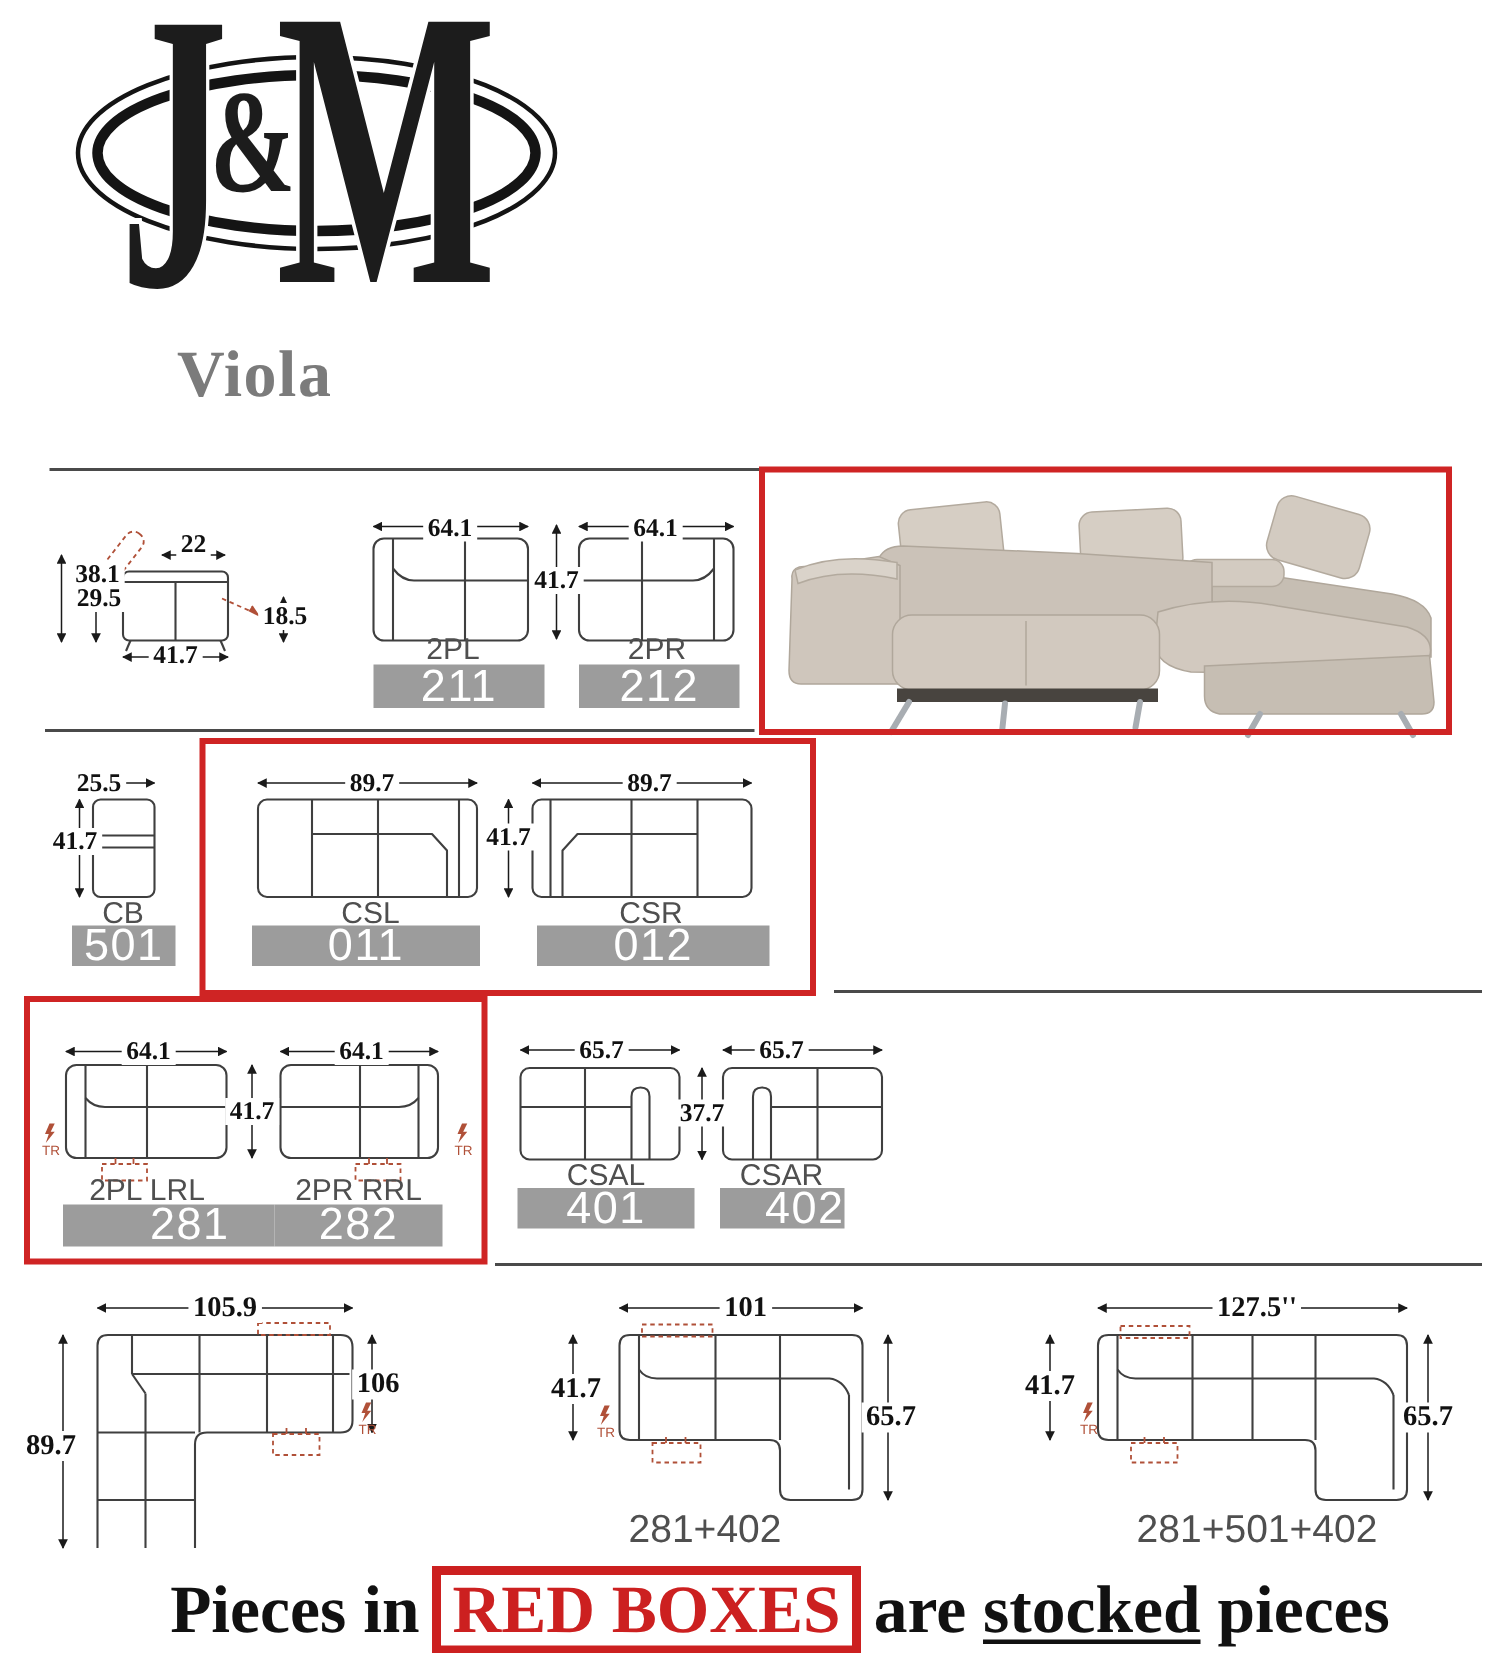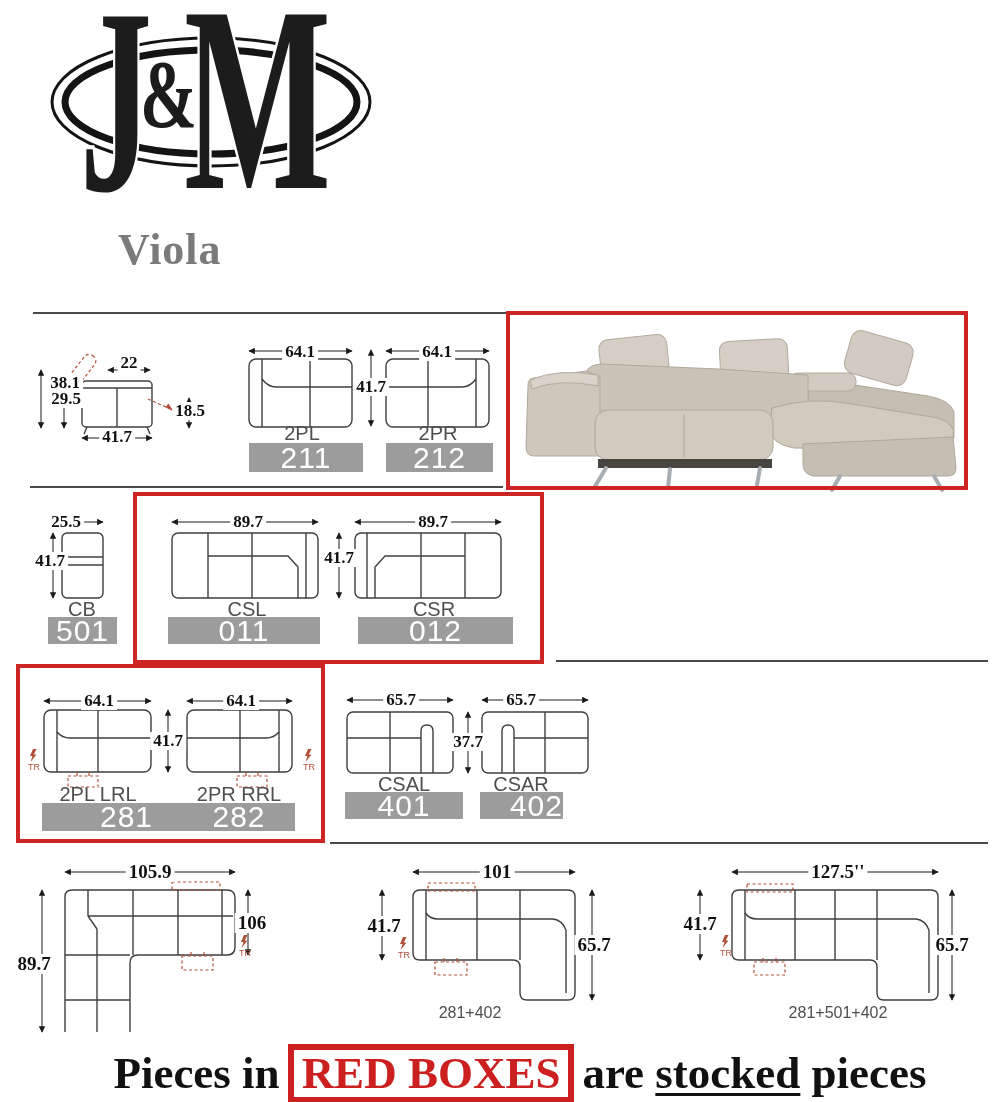--- a/index.html
+++ b/index.html
@@ -7,21 +7,21 @@
         font-family:"Liberation Sans",sans-serif;}
   #bg{position:absolute;left:0;top:0;}
   .dim{position:absolute;transform:translateX(-50%);font-family:"Liberation Serif",serif;
        font-weight:bold;font-size:17px;color:#111;background:#fff;padding:0 3px;
        white-space:nowrap;line-height:1.05;}
   .dim.big{font-size:19px;}
   .plabel{position:absolute;transform:translateX(-50%);font-size:20px;color:#4f4f4f;
        white-space:nowrap;line-height:1;}
   .bar{position:absolute;background:#9c9c9c;color:#fff;text-align:center;
        font-size:30px;letter-spacing:1px;overflow:visible;}
-  .combolabel{position:absolute;transform:translateX(-50%);font-size:16px;color:#4f4f4f;white-space:nowrap;}
+  .combolabel{position:absolute;transform:translateX(-50%);font-size:26px;color:#4f4f4f;white-space:nowrap;}
   .trlabel{position:absolute;transform:translateX(-50%);font-size:9px;color:#b05038;white-space:nowrap;line-height:1;}
   .redbox{position:absolute;border:4px solid #cf2424;}
   .viola{position:absolute;font-family:"Liberation Serif",serif;font-weight:bold;
        font-size:44px;color:#7b7b7b;letter-spacing:1px;}
   #footer{position:absolute;left:40px;right:0;top:1044px;text-align:center;
        font-family:"Liberation Serif",serif;font-weight:bold;font-size:45px;color:#111;white-space:nowrap;}
   #footer .hl{color:#cc2020;border:6px solid #cc2020;padding:0 8px;margin:0 8px;display:inline-block;line-height:1.05;}
   #footer .ul{text-decoration:underline;text-decoration-thickness:3px;text-underline-offset:5px;}
 </style>
 </head>

